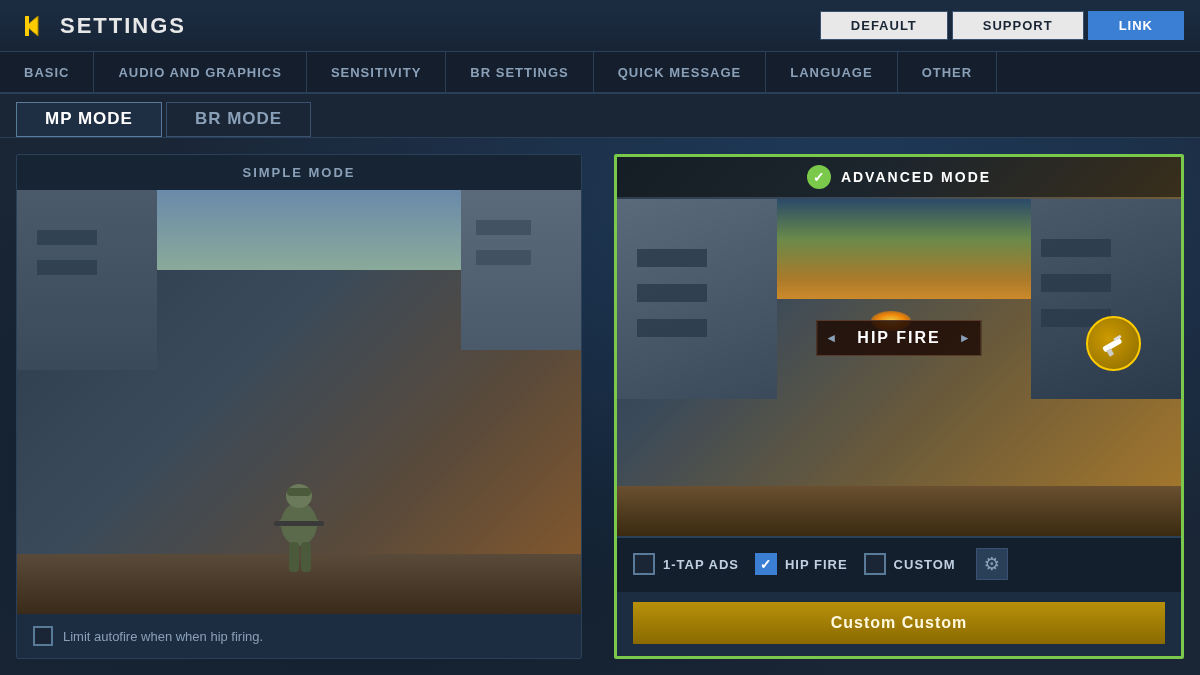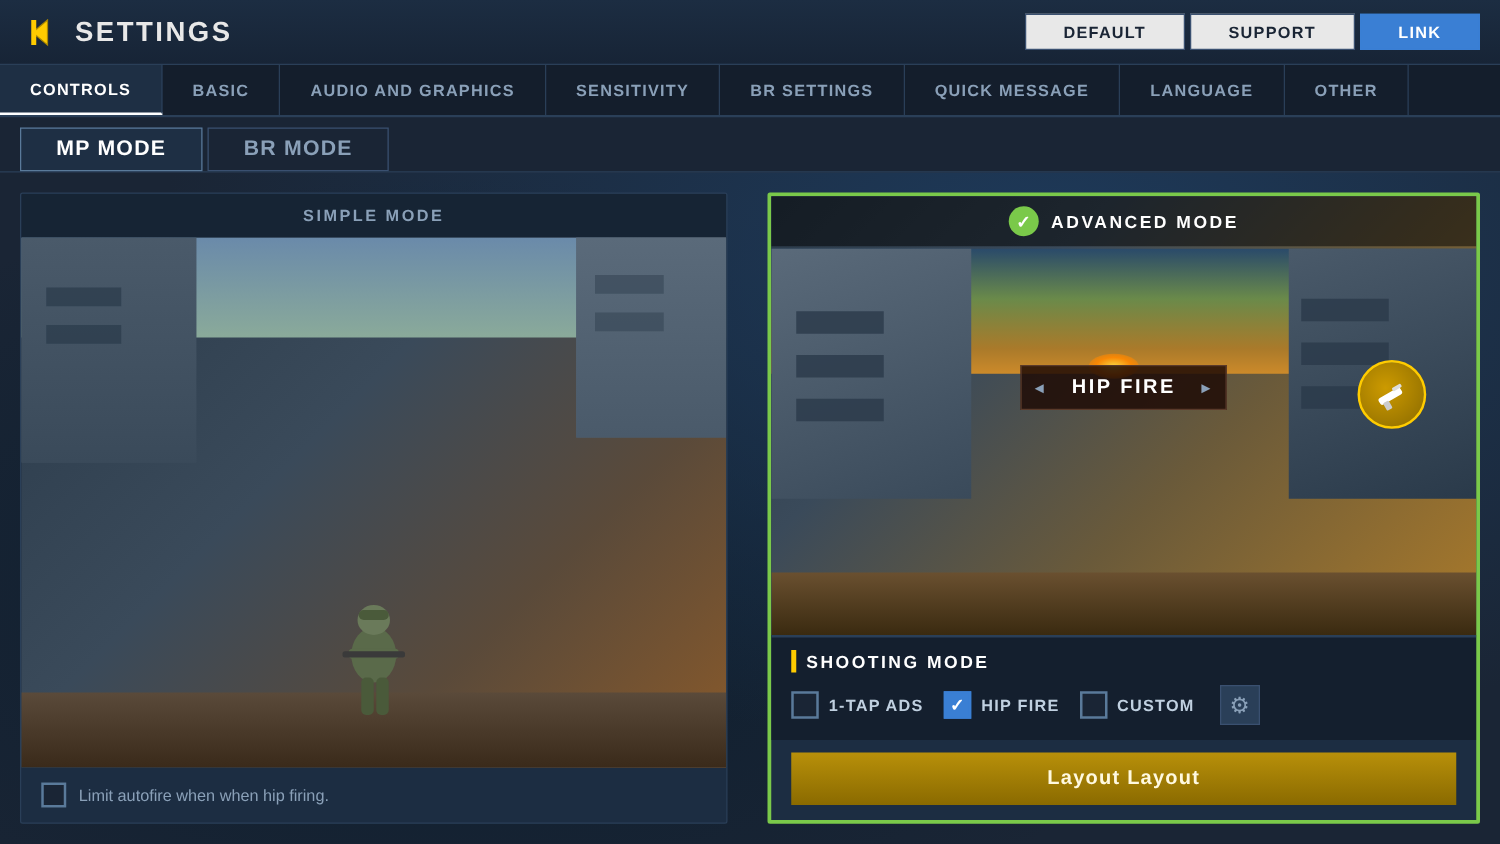--- a/index.html
+++ b/index.html
@@ -517,23 +517,20 @@
       <span class="settings-title">SETTINGS</span>
     </div>
     <div class="header-buttons">
       <button class="header-btn header-btn-default">DEFAULT</button>
       <button class="header-btn header-btn-support">SUPPORT</button>
       <button class="header-btn header-btn-link">LINK</button>
     </div>
   </div>
 
   <div class="main-tabs">
-    <div class="main-tab active">
-      <span>CONTROLS</span>
-    </div>
     <div class="main-tab">
       <span>BASIC</span>
     </div>
     <div class="main-tab">
       <span>AUDIO AND GRAPHICS</span>
     </div>
     <div class="main-tab">
       <span>SENSITIVITY</span>
     </div>
     <div class="main-tab">
@@ -634,24 +631,20 @@
         <div class="gun-icon-circle">
           <svg width="32" height="32" viewBox="0 0 32 32">
             <rect x="4" y="13" width="20" height="6" rx="2" fill="#fff" transform="rotate(-30 16 16)"></rect>
             <rect x="18" y="11" width="8" height="3" rx="1" fill="#ddd" transform="rotate(-30 16 16)"></rect>
             <rect x="6" y="18" width="5" height="7" rx="1" fill="#ccc" transform="rotate(-30 16 16)"></rect>
           </svg>
         </div>
       </div>
 
       <div class="shooting-mode-section">
-        <div class="shooting-mode-title">
-          <div class="yellow-bar"></div>
-          <span class="shooting-mode-text">SHOOTING MODE</span>
-        </div>
         <div class="shooting-options">
 
           <div class="shooting-option">
             <div class="checkbox-unchecked"></div>
             <span class="option-label">1-tap ADS</span>
           </div>
 
           <div class="shooting-option">
             <div class="checkbox-checked">✓</div>
             <span class="option-label">HIP FIRE</span>
@@ -659,17 +652,17 @@
 
           <div class="shooting-option">
             <div class="checkbox-unchecked"></div>
             <span class="option-label">CUSTOM</span>
           </div>
 
           <div class="gear-icon-btn">⚙</div>
         </div>
       </div>
 
-      <button class="custom-layout-btn">Layout Layout</button>
+      <button class="custom-layout-btn">Custom Custom</button>
     </div>
 
   </div>
 </div>
 
 </body></html>

